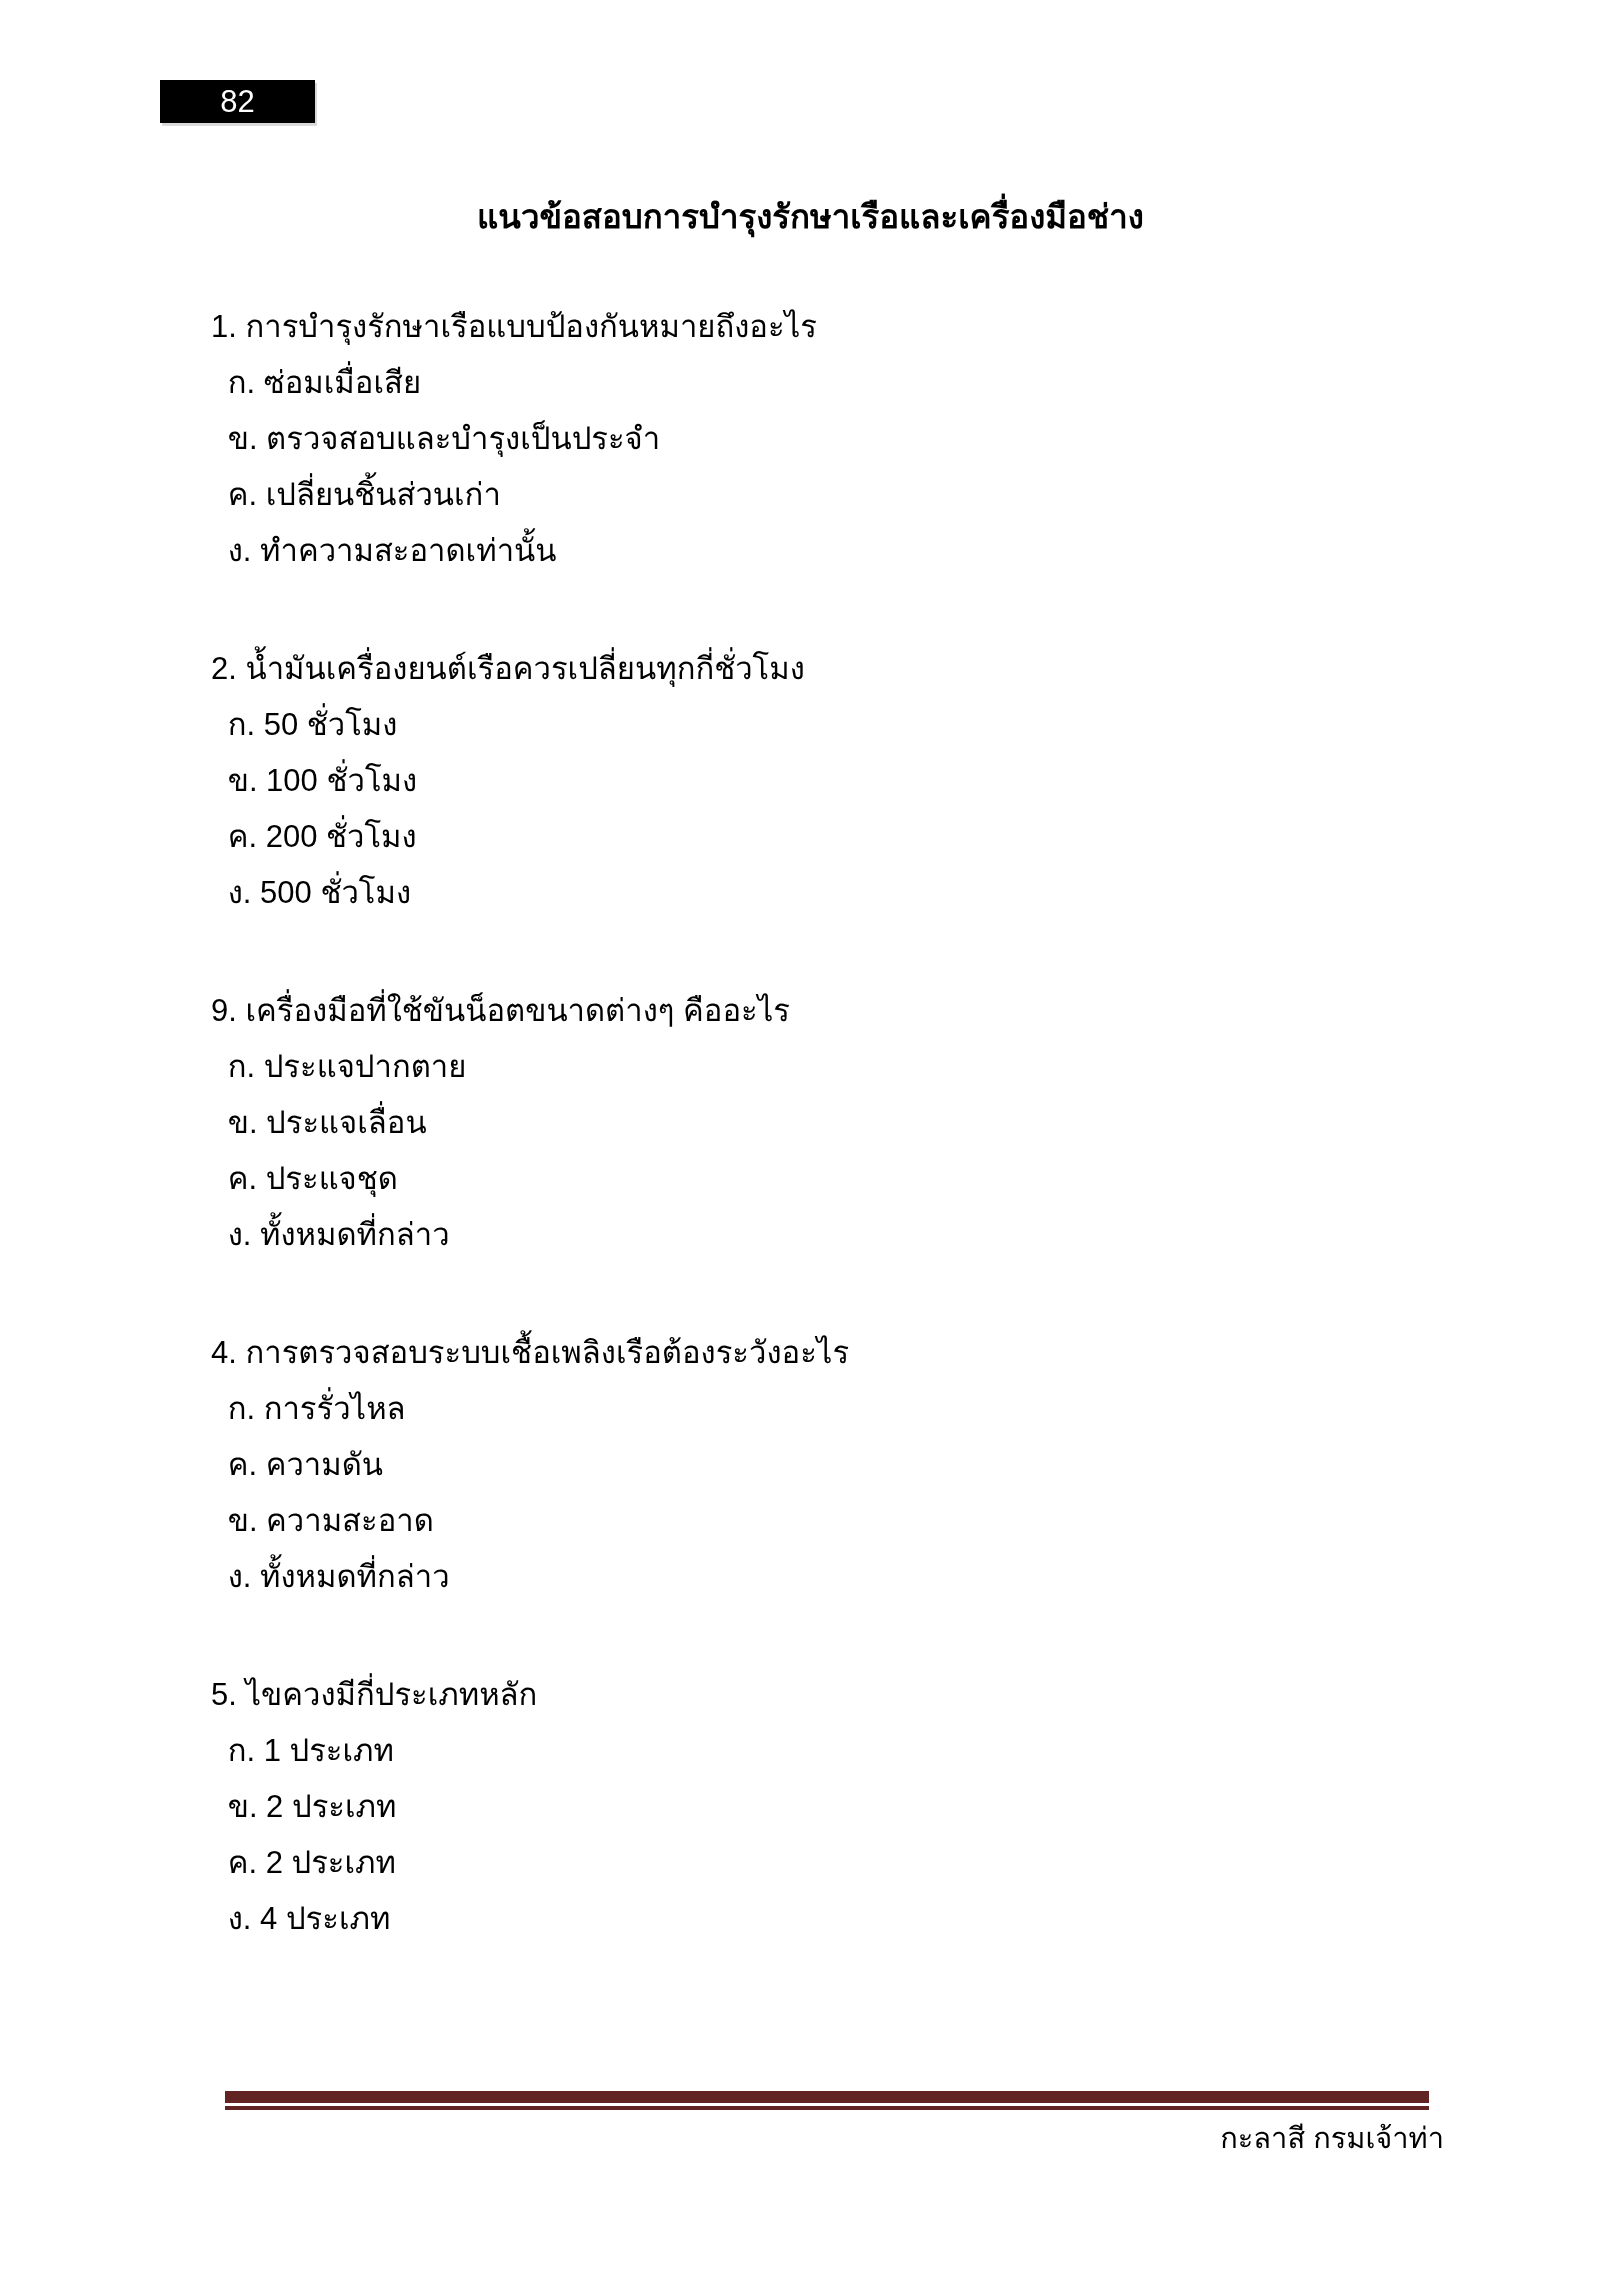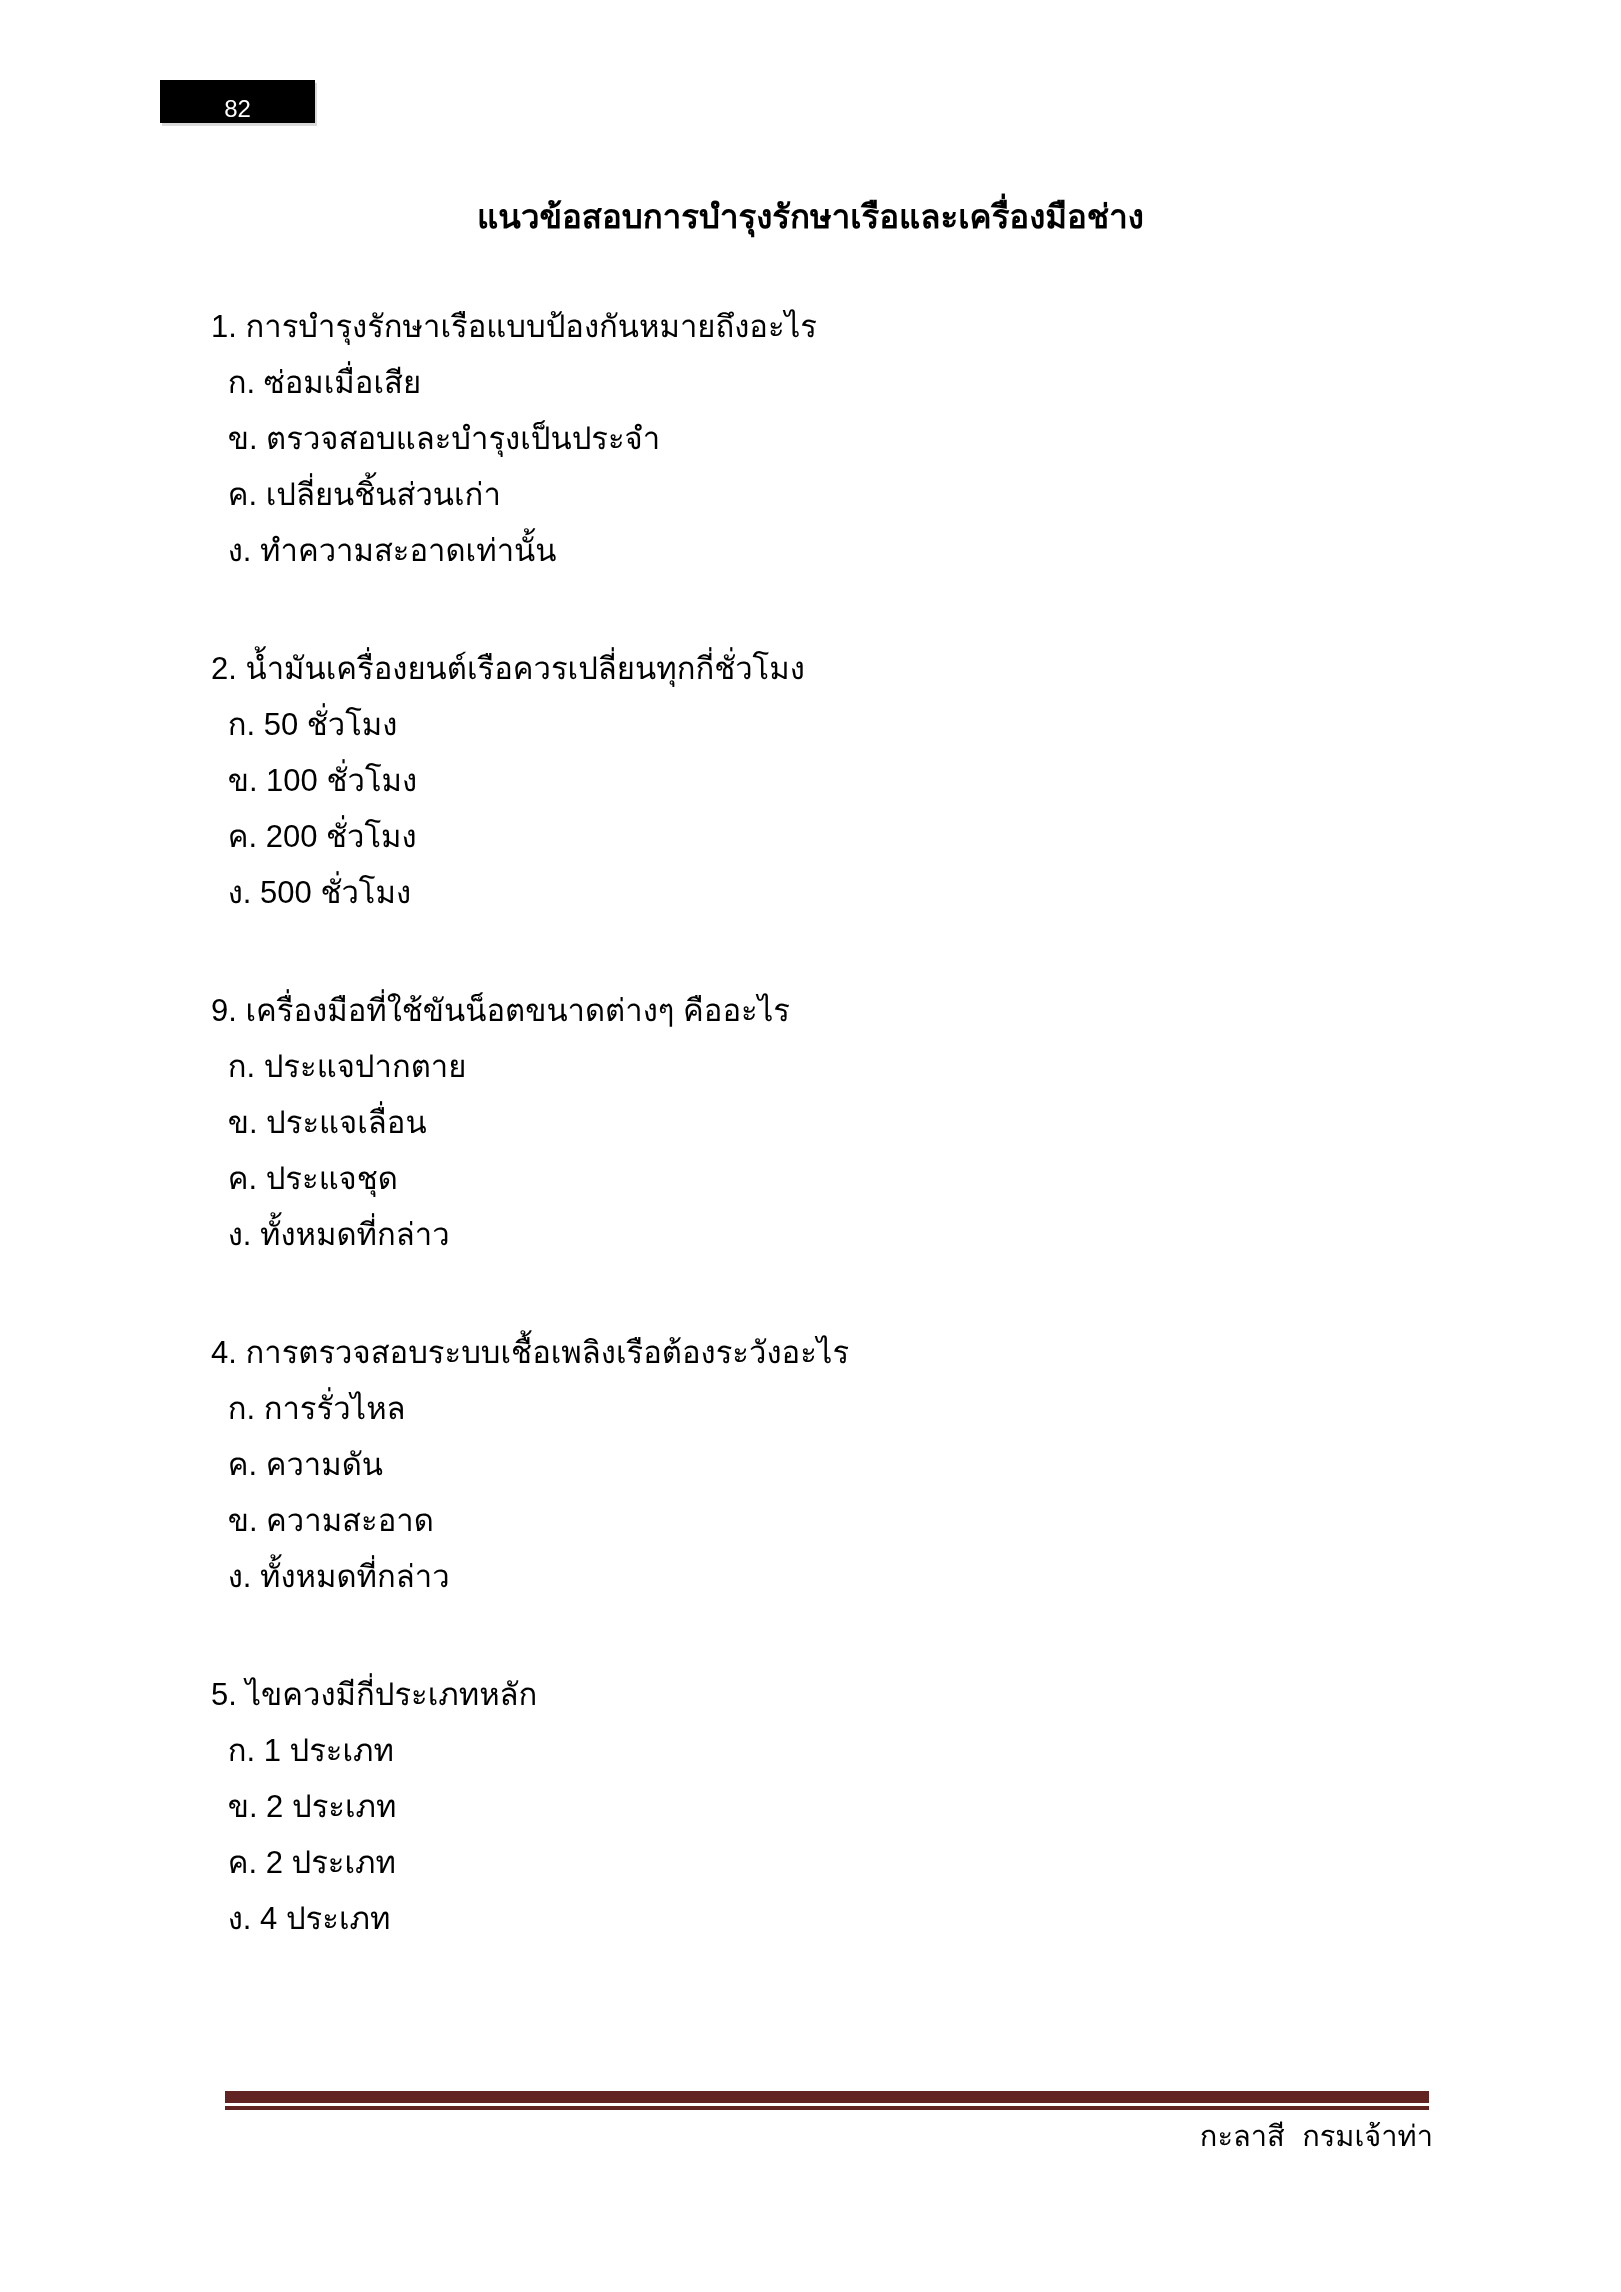--- a/index.html
+++ b/index.html
@@ -16,23 +16,23 @@
   }
   .pagenum-box {
     position: absolute;
     left: 160px;
     top: 80px;
     width: 155px;
     height: 43px;
     background: #000000;
     color: #ffffff;
     display: flex;
-    align-items: flex-end;
+    align-items: center;
     justify-content: center;
-    font-size: 24px;
+    font-size: 31px;
     box-shadow: 2px 2.9px 0 #d9d9d9;
   }
   .doc-title {
     position: absolute;
     left: 0;
     right: 0;
     top: 192px;
     text-align: center;
     font-size: 33px;
     font-weight: bold;
@@ -52,25 +52,24 @@
     position: absolute;
     left: 225px;
     top: 2091px;
     width: 1204px;
   }
   .rule-thick { height: 11.8px; background: var(--rule-color); }
   .rule-thin { height: 3.9px; margin-top: 2.9px; background: var(--rule-color); }
   .footer-text {
     position: absolute;
     top: 2117px;
-    right: 188px;
+    right: 177px;
     font-size: 29px;
     line-height: 43px;
     text-align: right;
-    font-family: Liberation Mono, monospace;
   }
 </style>
 </head>
 <body>
 
 <div class="page">
 
   <div class="pagenum-box">
     <span>82</span>
   </div>

